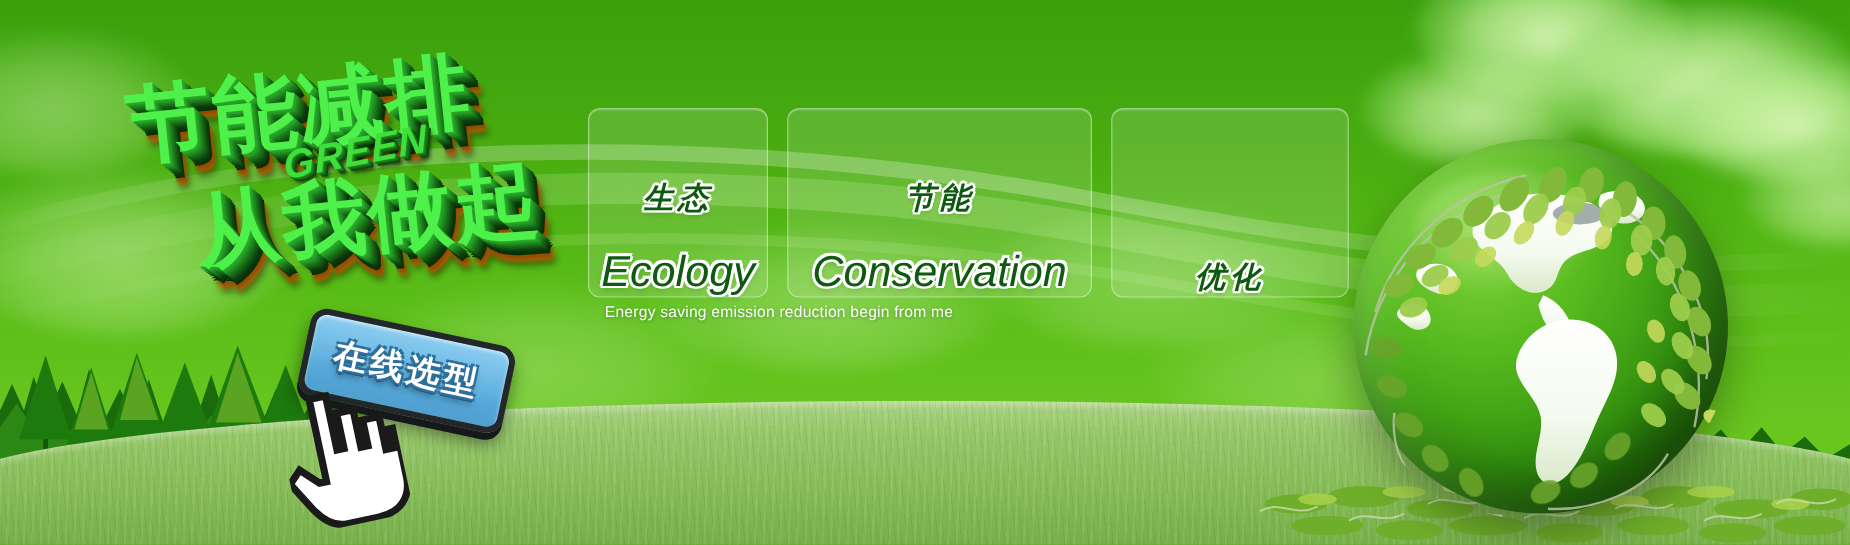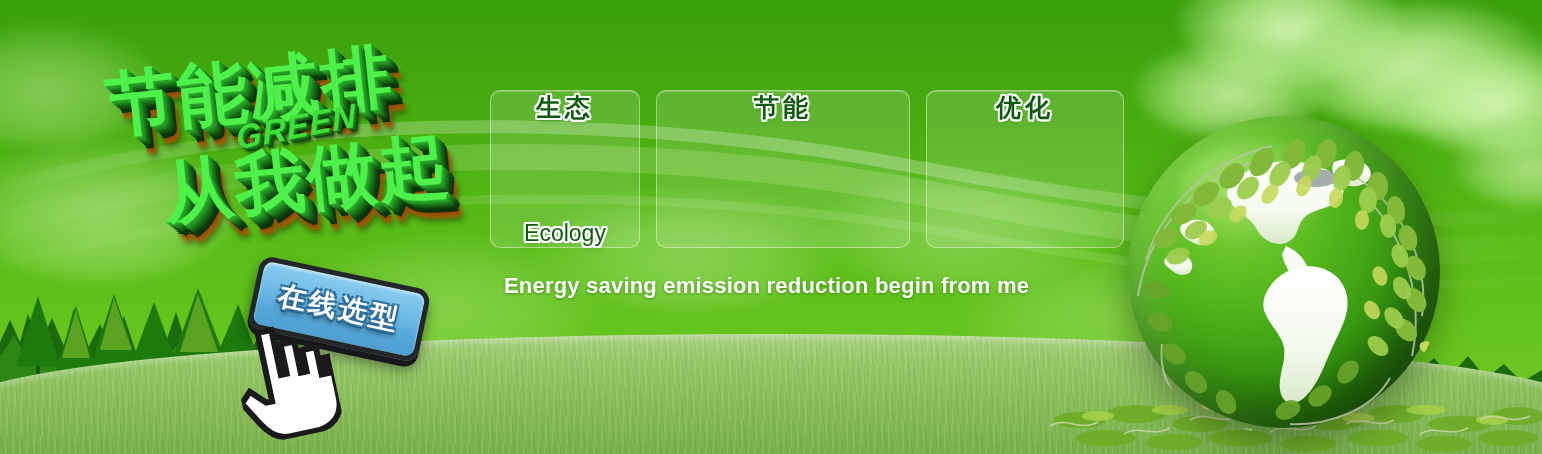--- a/index.html
+++ b/index.html
@@ -167,64 +167,64 @@
   .card {
     position: relative;
     height: 156px;
     border: 1px solid rgba(255,255,255,0.42);
     border-radius: 10px;
     background: rgba(255,255,255,0.13);
     box-shadow: inset 0 1px 0 rgba(255,255,255,0.25);
     display: flex;
     flex-direction: column;
     align-items: center;
-    justify-content: space-between;
+    justify-content: flex-end;
     gap: 24px;
     cursor: pointer;
+    font-style: italic;
   }
   .card-1 { width: 148px; }
   .card-2 { width: 252px; }
   .card-3 { width: 196px; }
 
   .card-cn {
     font-size: 25px;
     font-weight: bold;
     letter-spacing: 4px;
     color: #0f5a10;
     white-space: nowrap;
     text-shadow:
       -1.6px -1.6px 0 #ffffff, 1.6px -1.6px 0 #ffffff,
       -1.6px 1.6px 0 #ffffff, 1.6px 1.6px 0 #ffffff,
       -2px 0 0 #ffffff, 2px 0 0 #ffffff,
       0 -2px 0 #ffffff, 0 2px 0 #ffffff,
       0 3px 4px rgba(0,60,0,0.28);
   }
   .card-en {
-    font-size: 23px;
+    font-size: 36px;
     color: #0f5a10;
     white-space: nowrap;
     text-shadow:
       -1.8px -1.8px 0 #ffffff, 1.8px -1.8px 0 #ffffff,
       -1.8px 1.8px 0 #ffffff, 1.8px 1.8px 0 #ffffff,
       -2.4px 0 0 #ffffff, 2.4px 0 0 #ffffff,
       0 -2.4px 0 #ffffff, 0 2.4px 0 #ffffff,
       0 3px 5px rgba(0,60,0,0.3);
   }
 
   
   .tagline {
     position: absolute;
     left: 504px;
-    top: 273px;
-    font-size: 22px;
+    top: 252px;
+    font-size: 13px;
     color: #ffffff;
     letter-spacing: .2px;
     white-space: nowrap;
     text-shadow: 0 1px 3px rgba(20,70,10,0.45);
-    font-weight: bold;
   }
 
   
   .globe-wrap {
     position: absolute;
     left: 1128px;
     top: 116px;
     width: 312px;
     height: 312px;
   }
@@ -532,20 +532,21 @@
 
   <div class="cards">
 
     <div class="card card-1">
       <span class="card-cn">生态</span>
       <span class="card-en">Ecology</span>
     </div>
 
     <div class="card card-2">
       <span class="card-cn">节能</span>
+      <span class="card-en">Conservation</span>
     </div>
 
     <div class="card card-3">
       <span class="card-cn">优化</span>
     </div>
 
   </div>
 
   <div class="tagline">Energy saving emission reduction begin from me</div>
 

